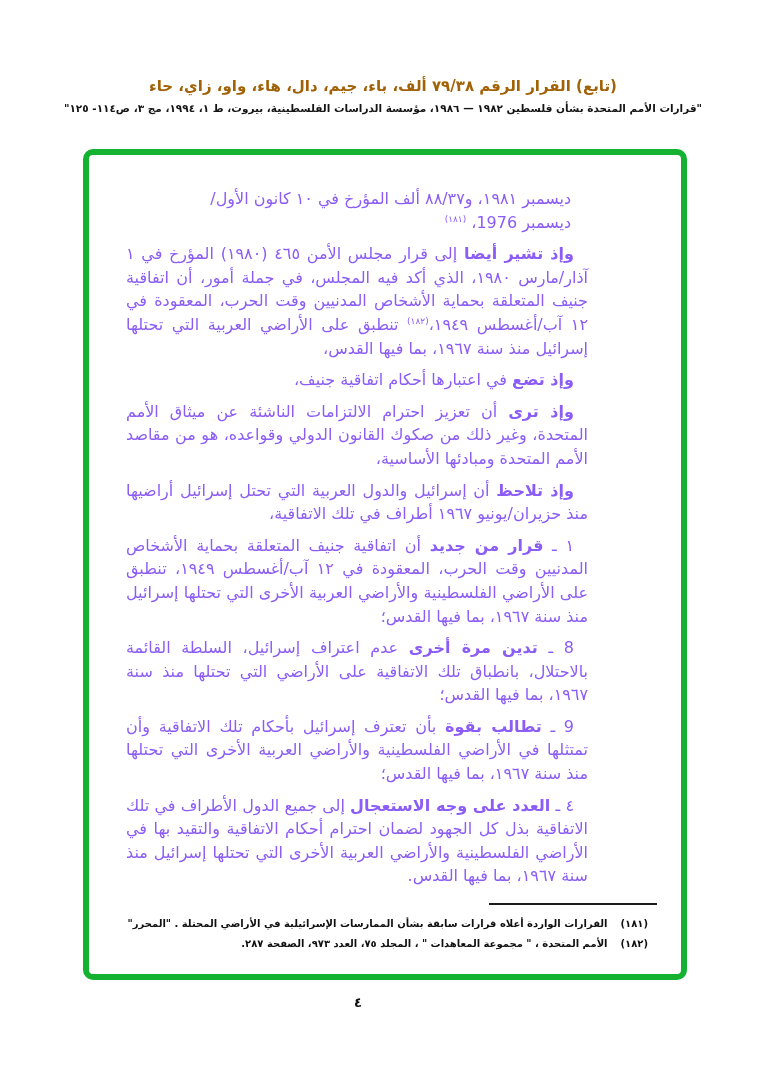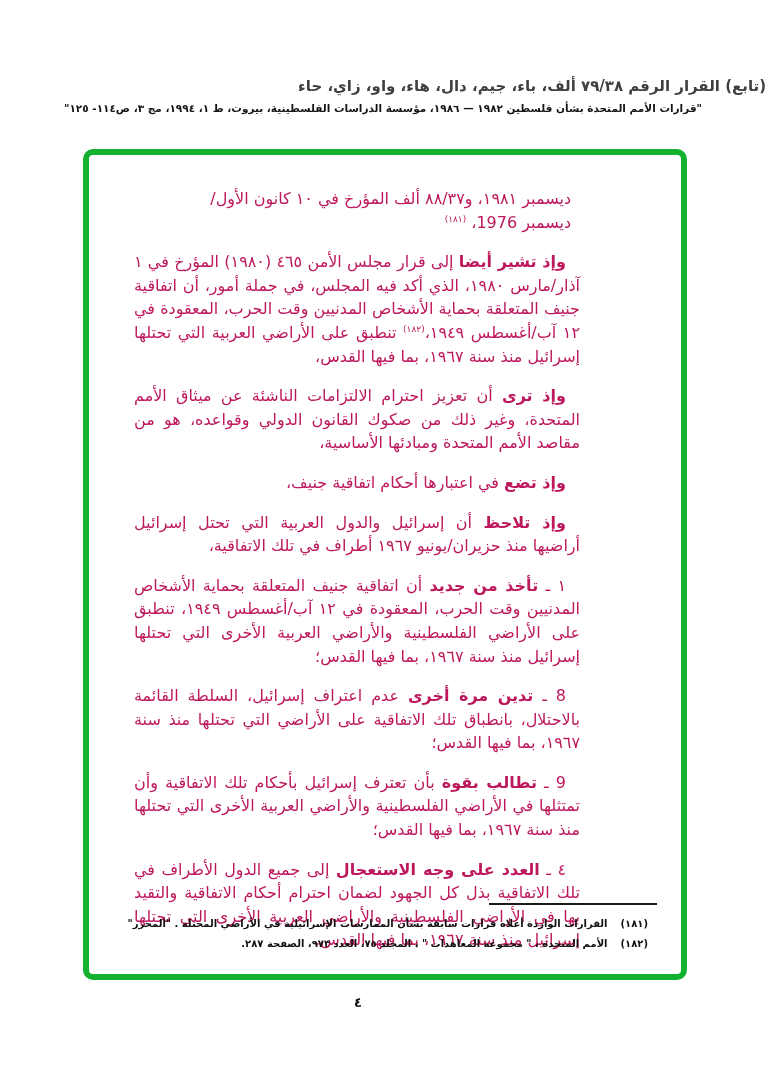--- a/index.html
+++ b/index.html
@@ -1,36 +1,36 @@
 <!DOCTYPE html>
 <html lang="ar"><head>
 <meta charset="utf-8">
 <style>
   html,body{margin:0;padding:0;}
   body{
     width:766px;height:1084px;position:relative;background:#ffffff;
     font-family:"DejaVu Sans", sans-serif;color:#141414;overflow:hidden;
   }
   .hdr-title{
-    position:absolute;top:77px;left:0;right:0;text-align:right;
-    direction:rtl;font-size:15px;font-weight:bold;color:#404040;letter-spacing:0.2px;
+    position:absolute;top:77px;left:0;right:0;text-align:center;
+    direction:rtl;font-size:15px;font-weight:bold;color:#a16207;letter-spacing:0.2px;
   }
   .hdr-source{
     position:absolute;top:102px;left:0;right:0;text-align:center;
     direction:rtl;font-size:10.5px;font-weight:bold;color:#141414;
   }
   .green-box{
     position:absolute;left:83px;top:149px;width:592px;height:819px;
     border:6px solid #15b232;border-radius:10px;background:transparent;
   }
   .body-text{
     position:absolute;left:118px;top:187px;width:478px;
-    direction:rtl;text-align:justify;font-size:16px;line-height:23.6px;color:#be185d;
+    direction:rtl;text-align:justify;font-size:16px;line-height:23.6px;color:#8b5cf6;
   }
-  .body-text p{margin:16px;text-indent:14px;}
+  .body-text p{margin:8px;text-indent:14px;}
   .body-text p.cont{text-indent:0;margin:0 25px 7px 0;text-align:right;}
   .body-text b{font-weight:bold;}
   .body-text sup{font-size:9px;line-height:0;vertical-align:super;}
   .fn-sep{
     position:absolute;top:903px;right:109px;width:168px;height:2px;background:#1b1b1b;
   }
   .footnotes{
     position:absolute;top:914px;right:118px;direction:rtl;text-align:right;
     font-size:10px;font-weight:bold;line-height:20px;white-space:nowrap;color:#101010;
   }
@@ -50,30 +50,30 @@
 
 <div class="body-text">
   <p class="cont">
     <span>ديسمبر ١٩٨١، و٨٨/٣٧ ألف المؤرخ في ١٠ كانون الأول/</span><br>
     <span>ديسمبر 1976، </span><sup>(١٨١)</sup>
   </p>
   <p>
     <b>وإذ تشير أيضا</b><span> إلى قرار مجلس الأمن ٤٦٥ (١٩٨٠) المؤرخ في ١ آذار/مارس ١٩٨٠، الذي أكد فيه المجلس، في جملة أمور، أن اتفاقية جنيف المتعلقة بحماية الأشخاص المدنيين وقت الحرب، المعقودة في ١٢ آب/أغسطس ١٩٤٩،</span><sup>(١٨٢)</sup><span> تنطبق على الأراضي العربية التي تحتلها إسرائيل منذ سنة ١٩٦٧، بما فيها القدس،</span>
   </p>
   <p>
-    <b>وإذ ترى</b><span> أن تعزيز احترام الالتزامات الناشئة عن ميثاق الأمم المتحدة، وغير ذلك من صكوك القانون الدولي وقواعده، هو من مقاصد الأمم المتحدة ومبادئها الأساسية،</span>
+    <b>وإذ تضع</b><span> في اعتبارها أحكام اتفاقية جنيف،</span>
   </p>
   <p>
-    <b>وإذ تضع</b><span> في اعتبارها أحكام اتفاقية جنيف،</span>
+    <b>وإذ ترى</b><span> أن تعزيز احترام الالتزامات الناشئة عن ميثاق الأمم المتحدة، وغير ذلك من صكوك القانون الدولي وقواعده، هو من مقاصد الأمم المتحدة ومبادئها الأساسية،</span>
   </p>
   <p>
     <b>وإذ تلاحظ</b><span> أن إسرائيل والدول العربية التي تحتل إسرائيل أراضيها منذ حزيران/يونيو ١٩٦٧ أطراف في تلك الاتفاقية،</span>
   </p>
   <p>
-    <span>١ ـ </span><b>تأخذ من جديد</b><span> أن اتفاقية جنيف المتعلقة بحماية الأشخاص المدنيين وقت الحرب، المعقودة في ١٢ آب/أغسطس ١٩٤٩، تنطبق على الأراضي الفلسطينية والأراضي العربية الأخرى التي تحتلها إسرائيل منذ سنة ١٩٦٧، بما فيها القدس؛</span>
+    <span>١ ـ </span><b>قرار من جديد</b><span> أن اتفاقية جنيف المتعلقة بحماية الأشخاص المدنيين وقت الحرب، المعقودة في ١٢ آب/أغسطس ١٩٤٩، تنطبق على الأراضي الفلسطينية والأراضي العربية الأخرى التي تحتلها إسرائيل منذ سنة ١٩٦٧، بما فيها القدس؛</span>
   </p>
   <p>
     <span>8 ـ </span><b>تدين مرة أخرى</b><span> عدم اعتراف إسرائيل، السلطة القائمة بالاحتلال، بانطباق تلك الاتفاقية على الأراضي التي تحتلها منذ سنة ١٩٦٧، بما فيها القدس؛</span>
   </p>
   <p>
     <span>9 ـ </span><b>تطالب بقوة</b><span> بأن تعترف إسرائيل بأحكام تلك الاتفاقية وأن تمتثلها في الأراضي الفلسطينية والأراضي العربية الأخرى التي تحتلها منذ سنة ١٩٦٧، بما فيها القدس؛</span>
   </p>
   <p>
     <span>٤ ـ </span><b>العدد على وجه الاستعجال</b><span> إلى جميع الدول الأطراف في تلك الاتفاقية بذل كل الجهود لضمان احترام أحكام الاتفاقية والتقيد بها في الأراضي الفلسطينية والأراضي العربية الأخرى التي تحتلها إسرائيل منذ سنة ١٩٦٧، بما فيها القدس.</span>
   </p>

